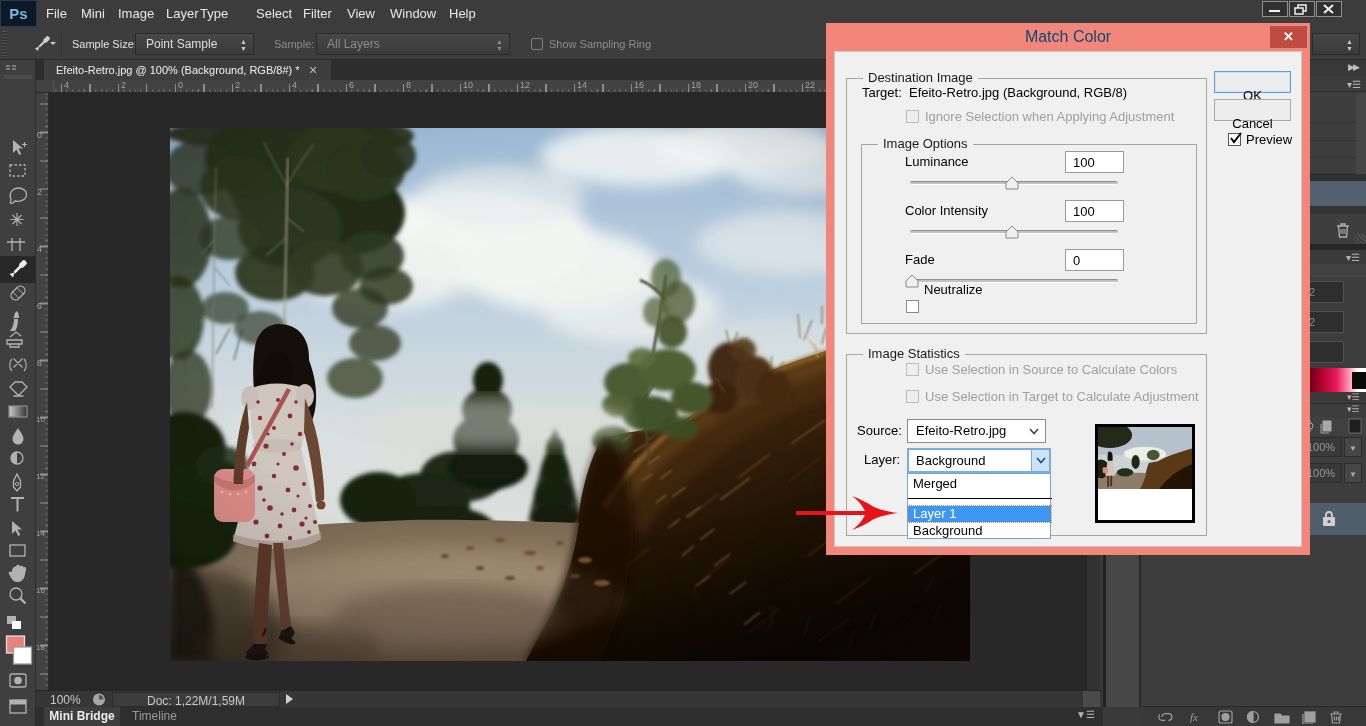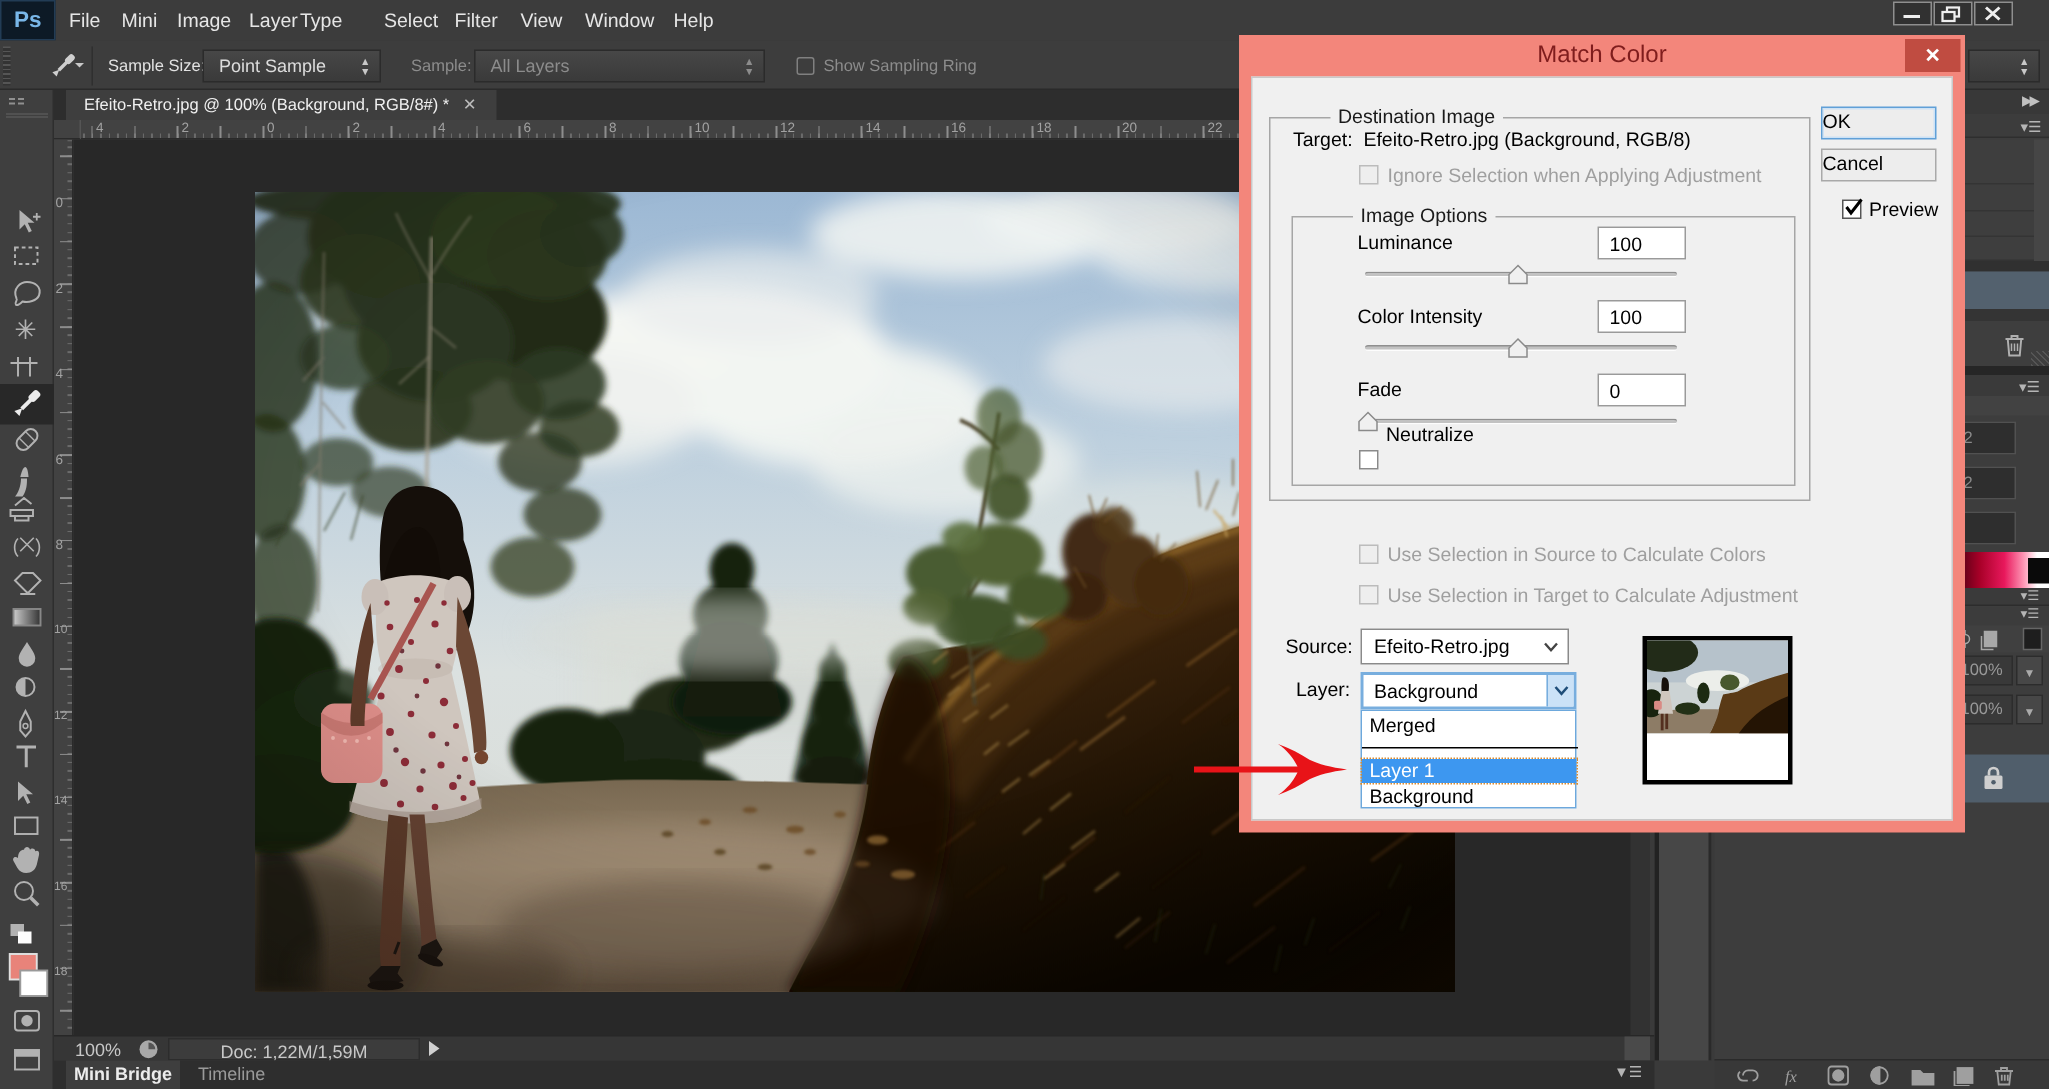--- a/index.html
+++ b/index.html
@@ -56,32 +56,32 @@
   #dockcol { left:1103px; top:60px; width:38px; height:647px; background:#474747;
     border-left:3px solid #222; border-right:2px solid #2a2a2a; }
   #rpanel { left:1143px; top:60px; width:223px; height:666px; background:#3d3d3d; }
 
   
   #dlg { left:826px; top:23px; width:484px; height:532px; background:#f3867b; }
   #dlgbody { left:8px; top:28px; width:468px; height:496px; background:#f0f0f0;
     border:1px solid #c9c9c9; }
   .grp { position:absolute; border:1px solid #a6a6a6; }
   .grplabel { position:absolute; top:-9px; background:#f0f0f0; padding:0 5px;
-    font-size:13px; color:#1a1a1a;margin-left:24px; }
+    font-size:13px; color:#1a1a1a; }
   .dtext { position:absolute; font-size:13px; color:#000; }
   .gtext { position:absolute; font-size:13px; color:#9f9f9f; }
   .cb { position:absolute; width:13px; height:13px; background:#fff; border:1px solid #8a8a8a; }
   .cbg { position:absolute; width:13px; height:13px; background:#eee; border:1px solid #bcbcbc; }
   .numin { position:absolute; width:59px; height:22px; background:#fff;
     border:1px solid #9a9a9a; font-size:13px; color:#000; padding:3px 0 0 7px; }
   .track { position:absolute; width:208px; height:4px;
     background:#c2c2c2; border-top:1px solid #8f8f8f; border-bottom:1px solid #fdfdfd;
     border-radius:2px; }
   .btn { position:absolute; width:77px; height:22px; background:#ededed;
-    border:1px solid #a9a9a9; font-size:13px; color:#000; padding-top:1px; }
+    border:1px solid #a9a9a9; text-align:center; font-size:13px; color:#000; padding-top:16px; }
 </style>
 </head>
 <body>
 <div id="root">
 
   <div id="menubar" class="ab"></div>
   <div id="pslogo" class="ab">Ps</div>
   <span class="ab mitem" style="left:46px">File</span>
   <span class="ab mitem" style="left:81px">Mini</span>
   <span class="ab mitem" style="left:118px">Image</span>
@@ -585,21 +585,21 @@
       <circle cx="95" cy="7" r="5.5"></circle>
         <path d="M95 1.5 a5.5 5.5 0 0 0 0 11 z" fill="#9f9f9f"></path>
       <path d="M117 4 h5 l2 2 h7 v7 h-14 z" fill="#9f9f9f"></path>
       <rect x="147" y="2 " width="10" height="10" fill="#9f9f9f"></rect>
         <path d="M145 4 v10 h10"></path>
       <path d="M172 4 h12 M176 4 v-2 h4 v2 M173.5 4 l1 9 h7 l1 -9 M176.5 6.5 v4 M178.5 6.5 v4 M180.5 6.5 v4"></path>
     </g>
   </svg>
 
   <div id="dlg" class="ab">
-    <div class="ab" style="left:0;top:0;width:484px;height:28px;color:#7f1d1d;font-size:16px;text-align:center;padding-top:5px">Match Color</div>
+    <div class="ab" style="left:0;top:0;width:484px;height:28px;color:#0c4a6e;font-size:16px;text-align:center;padding-top:5px">Match Color</div>
     <div class="ab" style="left:444px;top:3px;width:37px;height:22px;background:#c04c41;color:#fff;font-size:13px;font-weight:bold;text-align:center;padding-top:3px">✕</div>
     <div id="dlgbody" class="ab">
 
       <div class="grp" style="left:11px;top:26px;width:361px;height:256px">
         <span class="grplabel" style="left:16px">Destination Image</span>
       </div>
       <span class="dtext" style="left:27px;top:33px">Target:&nbsp; Efeito-Retro.jpg (Background, RGB/8)</span>
       <div class="cbg" style="left:71px;top:58px"></div>
       <span class="gtext" style="left:90px;top:57px">Ignore Selection when Applying Adjustment</span>
 
@@ -620,20 +620,23 @@
         </svg>
       <span class="dtext" style="left:70px;top:200px">Fade</span>
       <div class="numin" style="left:230px;top:197px">0</div>
       <div class="track" style="left:75px;top:227px"></div>
       <svg class="ab" style="left:70px;top:222px" width="14" height="14">
           <path d="M7 1 L13 7 L13 13 L1 13 L1 7 Z" fill="#f0f0f0" stroke="#8a8a8a"></path>
         </svg>
       <div class="cb" style="left:71px;top:248px"></div>
       <span class="dtext" style="left:89px;top:230px">Neutralize</span>
 
+      <div class="grp" style="left:11px;top:302px;width:361px;height:182px">
+        <span class="grplabel" style="left:16px">Image Statistics</span>
+      </div>
       <div class="cbg" style="left:71px;top:311px"></div>
       <span class="gtext" style="left:90px;top:310px">Use Selection in Source to Calculate Colors</span>
       <div class="cbg" style="left:71px;top:338px"></div>
       <span class="gtext" style="left:90px;top:337px">Use Selection in Target to Calculate Adjustment</span>
 
       <span class="dtext" style="left:22px;top:371px">Source:</span>
       <div class="ab" style="left:72px;top:367px;width:139px;height:24px;background:#fff;border:1px solid #8a8a8a;font-size:13px;padding:3px 0 0 8px">Efeito-Retro.jpg<svg style="position:absolute;right:6px;top:8px" width="10" height="7">
             <path d="M1 1 L5 5.5 L9 1" fill="none" stroke="#444" stroke-width="1.6"></path>
           </svg></div>
       <span class="dtext" style="left:29px;top:400px">Layer:</span>

